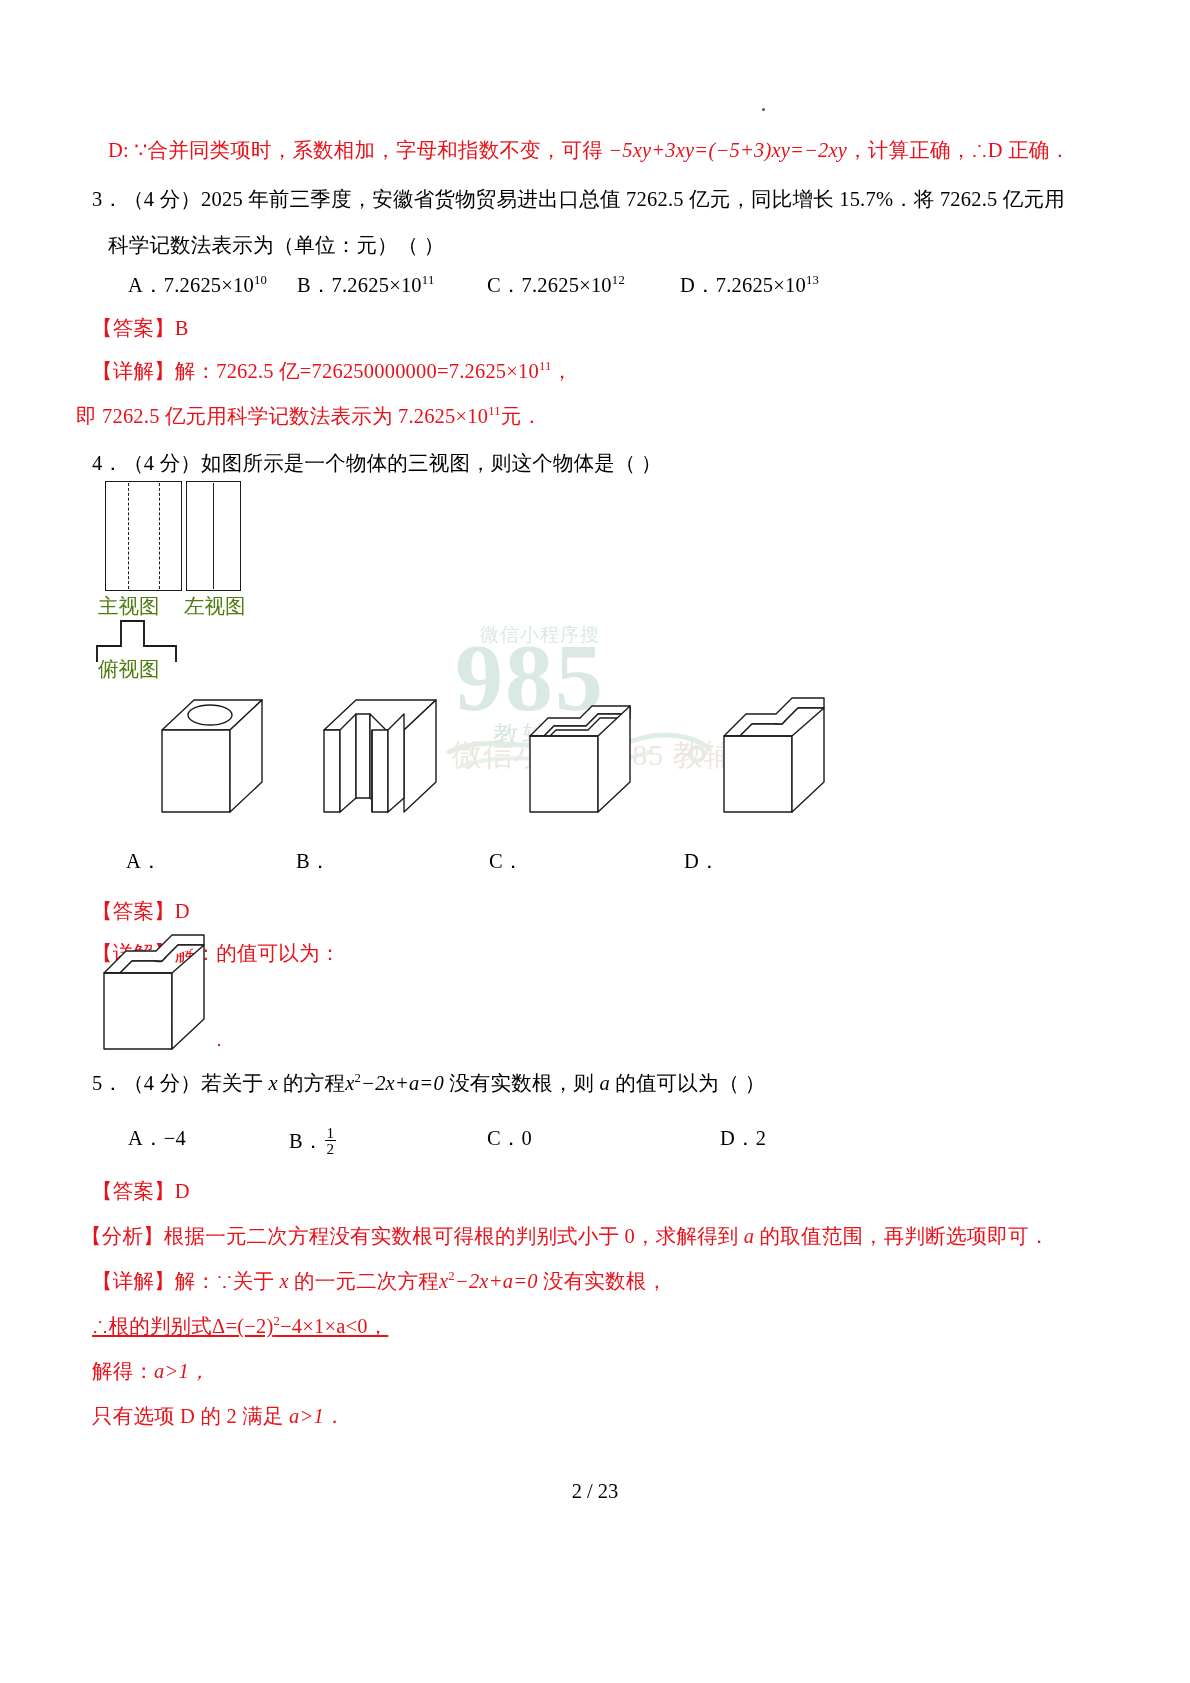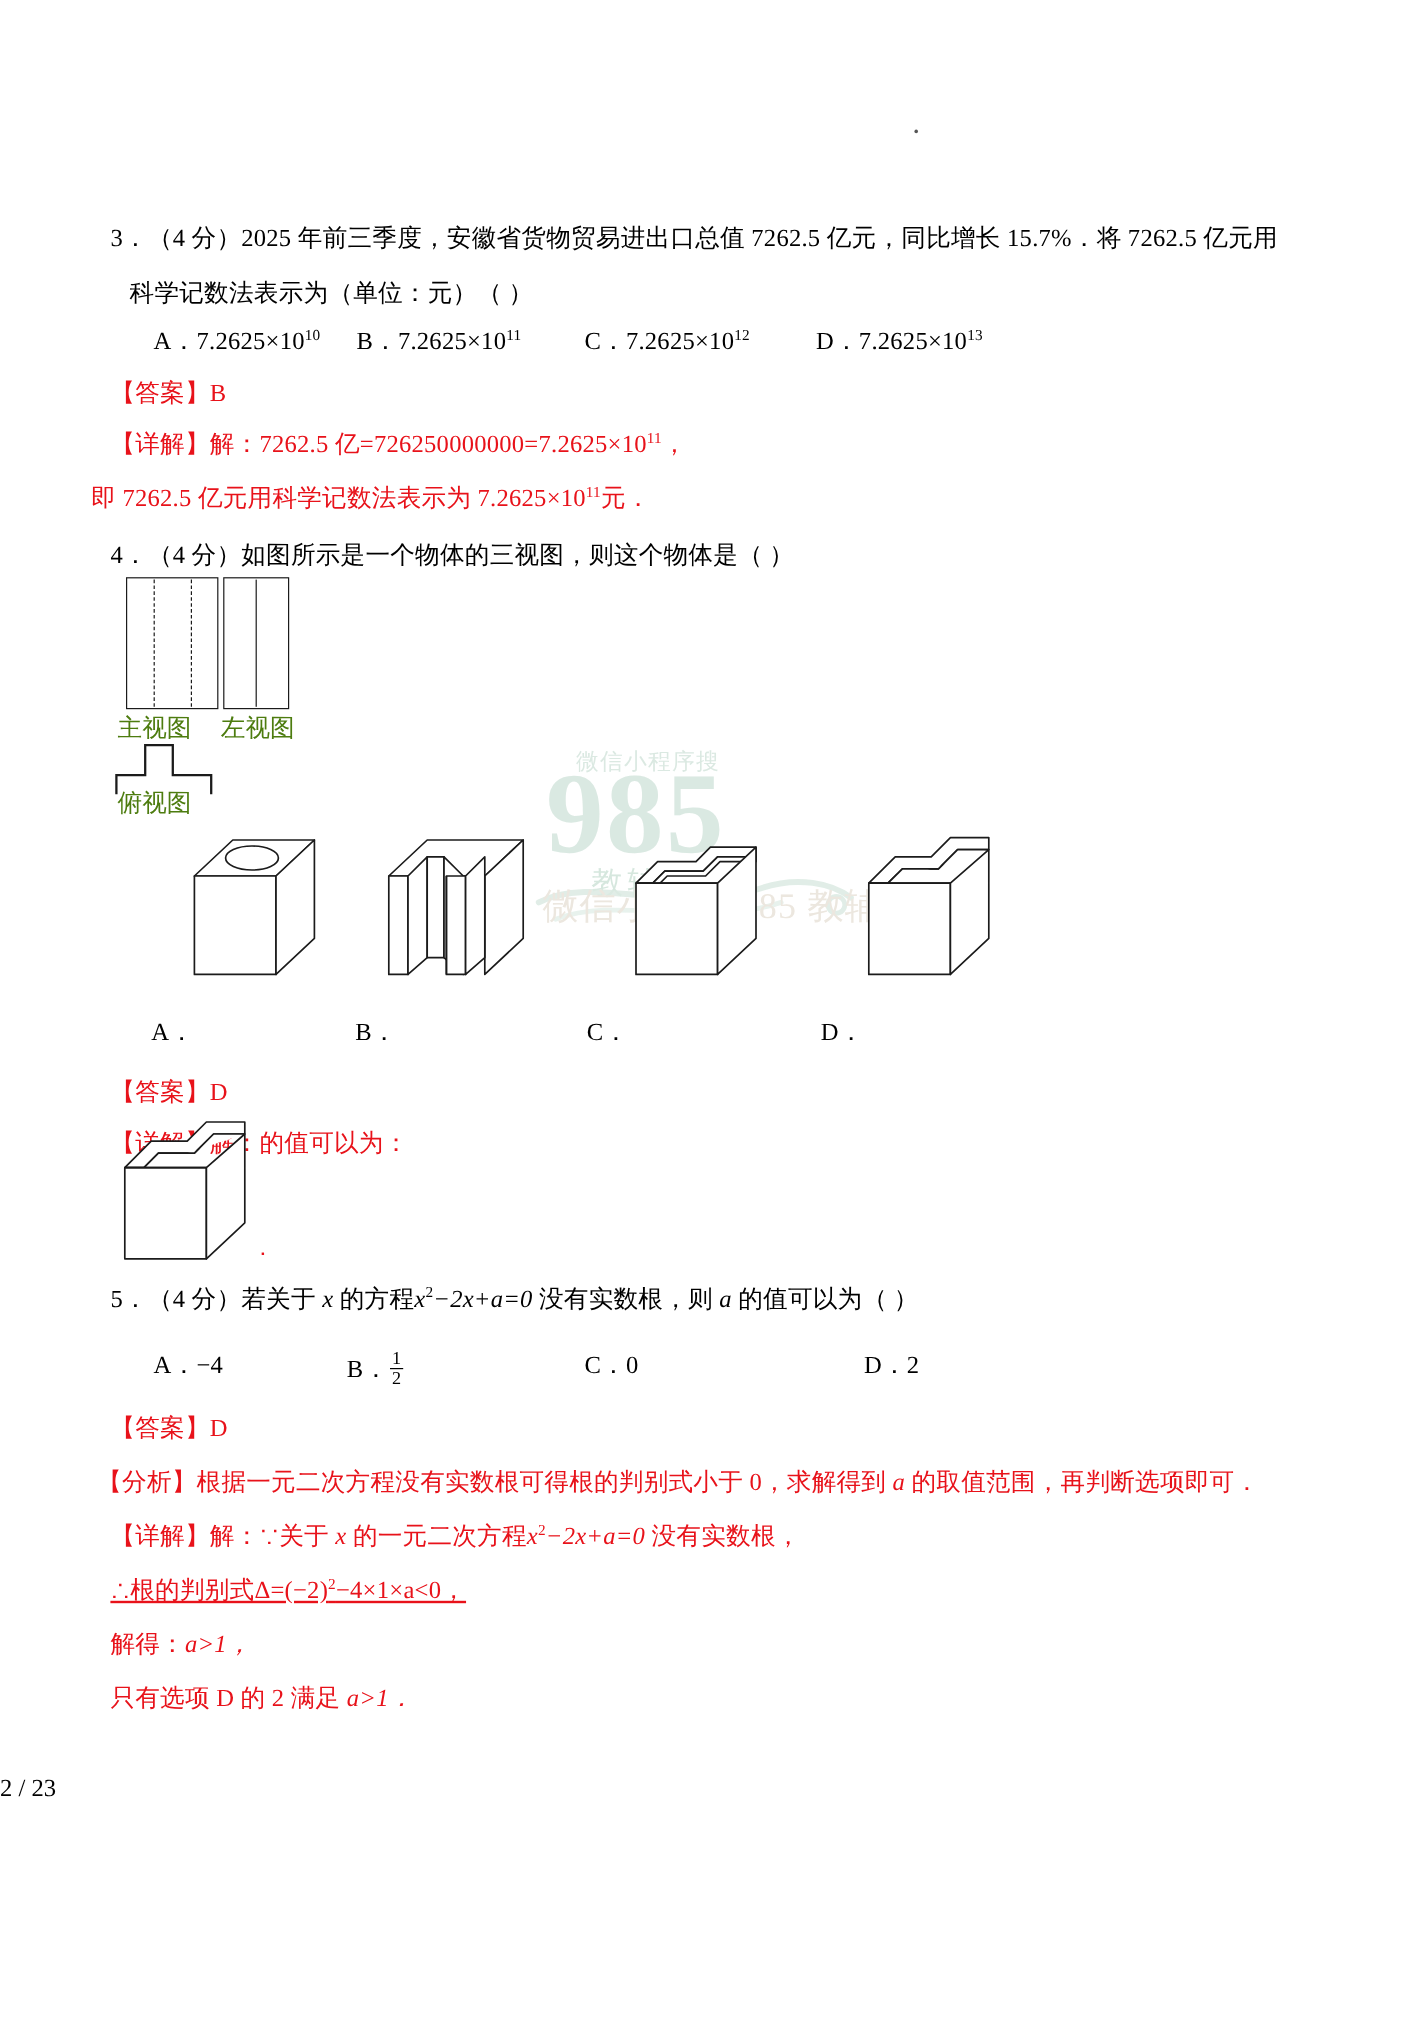--- a/index.html
+++ b/index.html
@@ -113,20 +113,21 @@
     font-size: 30px;
     color: #ece7df;
     letter-spacing: 1px;
   }
   .wm-swoosh { opacity: .85; }
 
   .footer {
     position: absolute;
     left: 0; top: 1480px;
     width: 1190px;
+    text-align: center;
     font-size: 20.5px;
     color: #000;
   }
 </style>
 </head>
 <body>
 
 <div class="page">
 
   <div class="topdot"></div>
@@ -136,20 +137,23 @@
     <div class="wm-985" style="position:absolute; left:0px; top:0;">985</div>
     <div class="wm-jiaofu" style="position:absolute; left:38px; top:96px;">教辅</div>
     <svg class="wm-swoosh" style="position:absolute; left:-10px; top:96px;" width="270" height="60" viewBox="0 0 270 60">
       <path d="M4 34 C 50 10, 120 46, 190 22 C 220 12, 248 18, 264 30" fill="none" stroke="#dcebe3" stroke-width="5" stroke-linecap="round"></path>
       <path d="M18 48 C 70 28, 140 56, 206 34" fill="none" stroke="#e4f0ea" stroke-width="4" stroke-linecap="round"></path>
       <circle cx="252" cy="36" r="7" fill="none" stroke="#dcebe3" stroke-width="4"></circle>
     </svg>
   </div>
   <div class="wm wm-line" style="left:452px; top:735px;">微信小程序:985 教辅</div>
 
+  <div class="line red" style="left:108px; top:137px;">
+    <span>D: </span><span>∵合并同类项时，系数相加，字母和指数不变，可得 </span><i class="mv">−5xy+3xy=(−5+3)xy=−2xy</i><span>，计算正确，∴D 正确．</span>
+  </div>
 
   <div class="line black" style="left:92px; top:186px;">
     <span>3．</span><span>（4 分）</span><span>2025 年前三季度，安徽省货物贸易进出口总值 7262.5 亿元，同比增长 15.7%．将 7262.5 亿元用</span>
   </div>
   <div class="line black" style="left:108px; top:232px;">科学记数法表示为（单位：元）（    ）</div>
 
   <div class="line black" style="left:128px; top:272px;">
     <span>A．</span><span>7.2625×10</span><sup>10</sup>
   </div>
   <div class="line black" style="left:297px; top:272px;">

